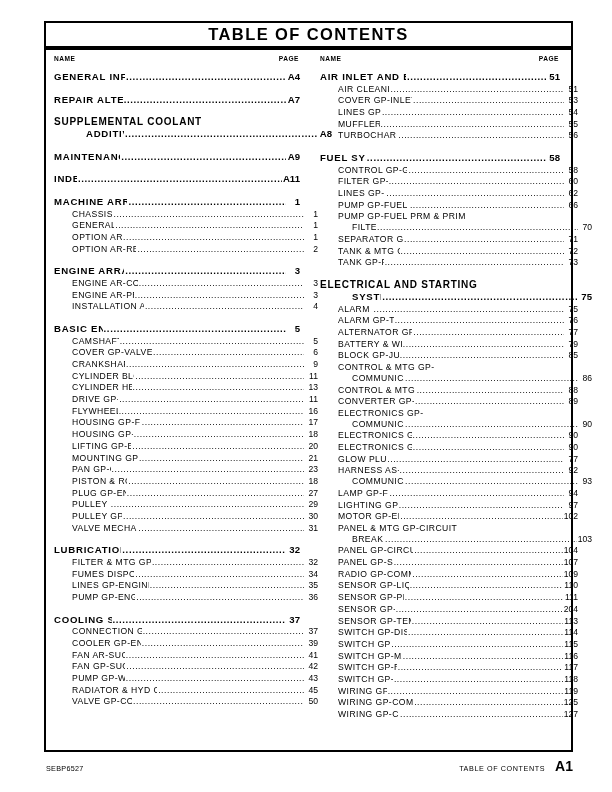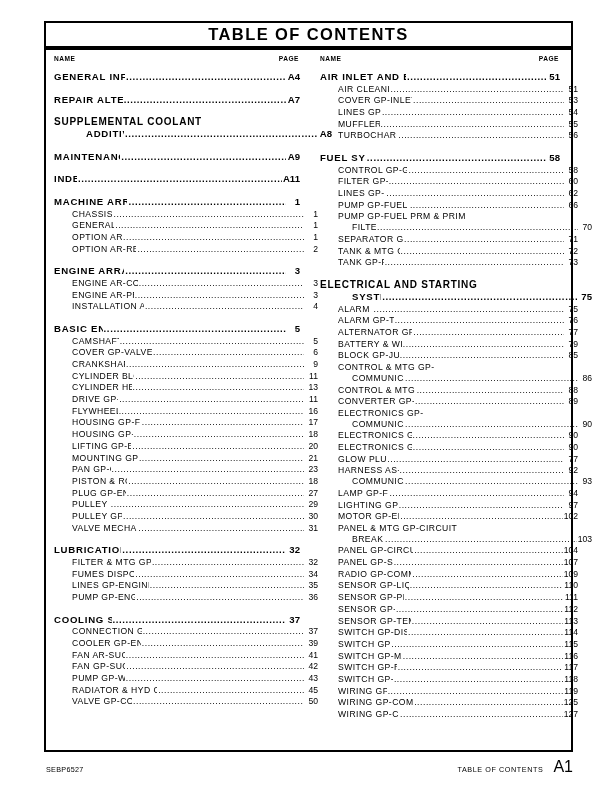--- a/index.html
+++ b/index.html
@@ -168,22 +168,22 @@
   .footer-left {
     letter-spacing: 0.3px;
   }
   .footer-right {
     display: flex;
     align-items: baseline;
     gap: 10px;
     letter-spacing: 0.6px;
   }
   .footer-page {
-    font-size: 16px;
-    font-weight: normal;
+    font-size: 14px;
+    font-weight: bold;
     letter-spacing: 0;
   }
 </style>
 </head>
 <body>
 
 <div class="page">
 
   <div class="title-box">
     <div class="title-text">TABLE OF CONTENTS</div>
@@ -630,21 +630,21 @@
             <span class="pageno">110</span>
           </div>
           <div class="entry sub">
             <span class="label">SENSOR GP-PRESSURE</span>
             <span class="leader">..........................................................................................</span>
             <span class="pageno">111</span>
           </div>
           <div class="entry sub">
             <span class="label">SENSOR GP-SPEED</span>
             <span class="leader">..........................................................................................</span>
-            <span class="pageno">112</span>
+            <span class="pageno">204</span>
           </div>
           <div class="entry sub">
             <span class="label">SENSOR GP-TEMP &amp; PRESS</span>
             <span class="leader">..........................................................................................</span>
             <span class="pageno">113</span>
           </div>
           <div class="entry sub">
             <span class="label">SWITCH GP-DISCONNECT</span>
             <span class="leader">..........................................................................................</span>
             <span class="pageno">114</span>

